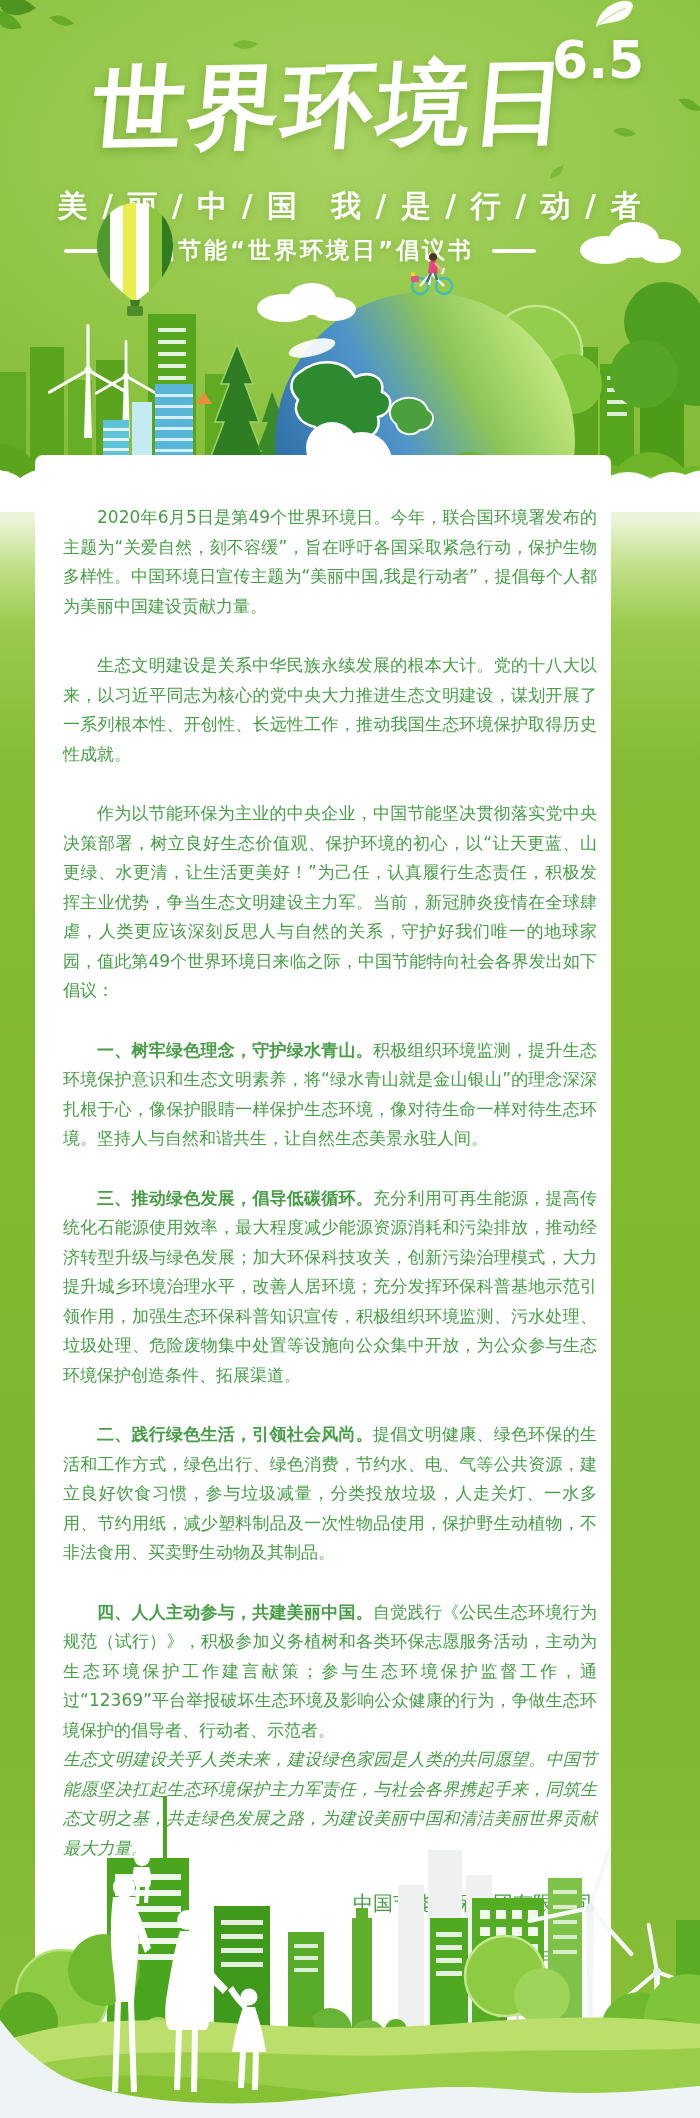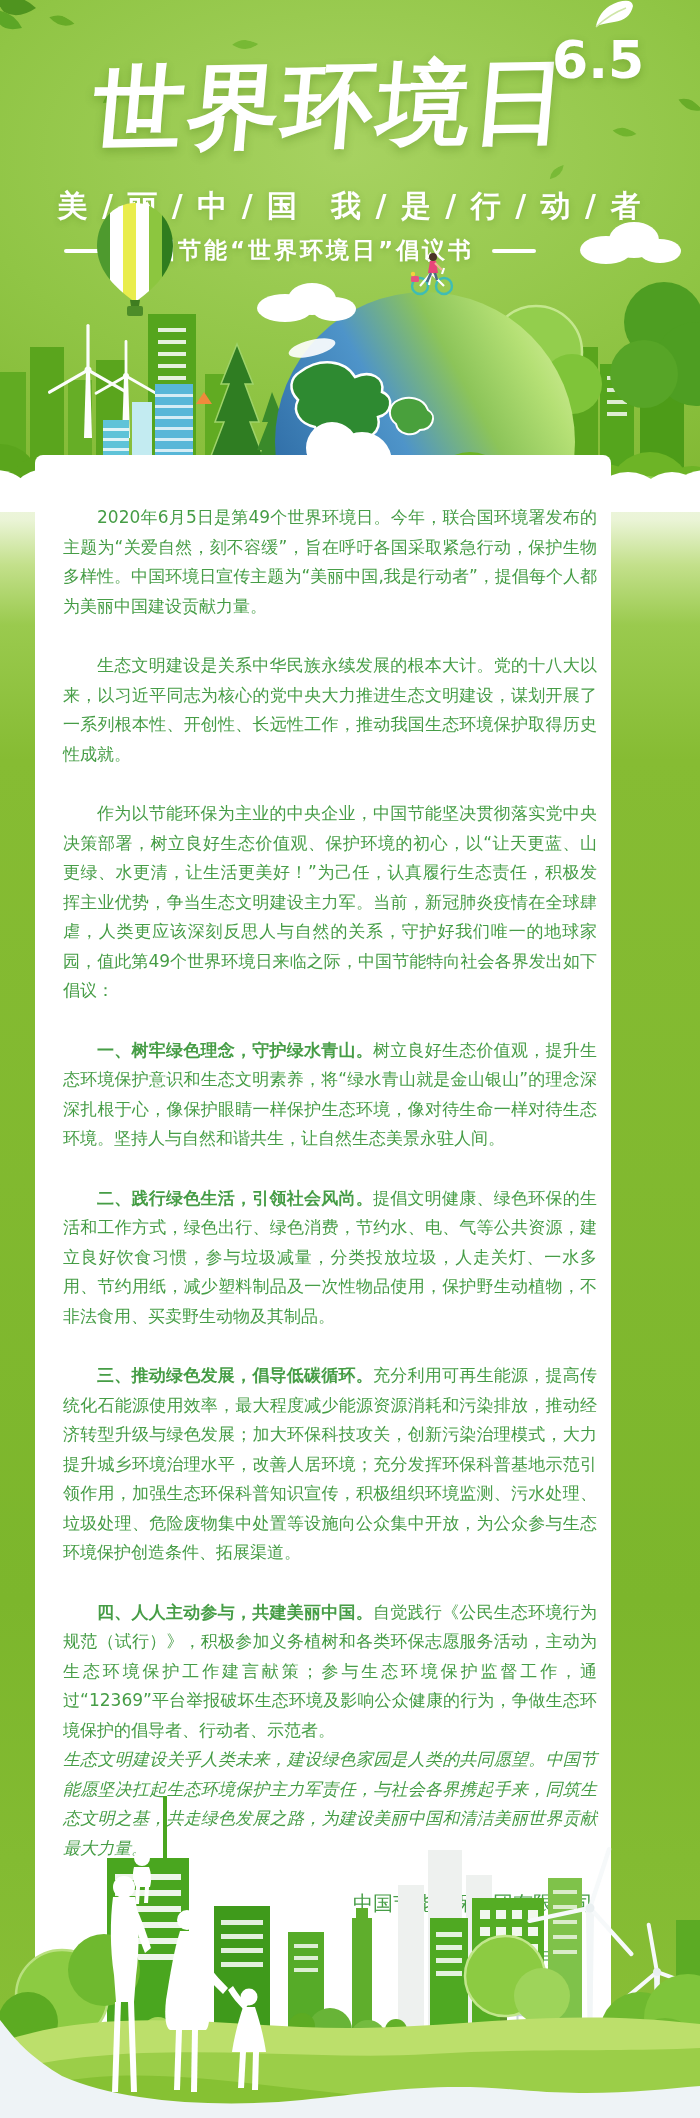--- a/index.html
+++ b/index.html
@@ -279,23 +279,23 @@
         <rect x="0" y="250" width="700" height="10"></rect>
       </g>
     </svg>
   </div>
 
   <main class="card">
     <p class="para">2020年6月5日是第49个世界环境日。今年，联合国环境署发布的主题为“关爱自然，刻不容缓”，旨在呼吁各国采取紧急行动，保护生物多样性。中国环境日宣传主题为“美丽中国,我是行动者”，提倡每个人都为美丽中国建设贡献力量。</p>
     <p class="para">生态文明建设是关系中华民族永续发展的根本大计。党的十八大以来，以习近平同志为核心的党中央大力推进生态文明建设，谋划开展了一系列根本性、开创性、长远性工作，推动我国生态环境保护取得历史性成就。</p>
     <p class="para">作为以节能环保为主业的中央企业，中国节能坚决贯彻落实党中央决策部署，树立良好生态价值观、保护环境的初心，以“让天更蓝、山更绿、水更清，让生活更美好！”为己任，认真履行生态责任，积极发挥主业优势，争当生态文明建设主力军。当前，新冠肺炎疫情在全球肆虐，人类更应该深刻反思人与自然的关系，守护好我们唯一的地球家园，值此第49个世界环境日来临之际，中国节能特向社会各界发出如下倡议：</p>
 
-    <p class="para"><strong>一、树牢绿色理念，守护绿水青山。</strong><span>树立良好生态价值观，提升生态环境保护意识和生态文明素养，将“绿水青山就是金山银山”的理念深深扎根于心，像保护眼睛一样保护生态环境，像对待生命一样对待生态环境。坚持人与自然和谐共生，让自然生态美景永驻人间。</span></p>
+    <p class="para"><strong>一、树牢绿色理念，守护绿水青山。</strong><span>积极组织环境监测，提升生态环境保护意识和生态文明素养，将“绿水青山就是金山银山”的理念深深扎根于心，像保护眼睛一样保护生态环境，像对待生命一样对待生态环境。坚持人与自然和谐共生，让自然生态美景永驻人间。</span></p>
+    <p class="para"><strong>三、推动绿色发展，倡导低碳循环。</strong><span>充分利用可再生能源，提高传统化石能源使用效率，最大程度减少能源资源消耗和污染排放，推动经济转型升级与绿色发展；加大环保科技攻关，创新污染治理模式，大力提升城乡环境治理水平，改善人居环境；充分发挥环保科普基地示范引领作用，加强生态环保科普知识宣传，积极组织环境监测、污水处理、垃圾处理、危险废物集中处置等设施向公众集中开放，为公众参与生态环境保护创造条件、拓展渠道。</span></p>
     <p class="para"><strong>二、践行绿色生活，引领社会风尚。</strong><span>提倡文明健康、绿色环保的生活和工作方式，绿色出行、绿色消费，节约水、电、气等公共资源，建立良好饮食习惯，参与垃圾减量，分类投放垃圾，人走关灯、一水多用、节约用纸，减少塑料制品及一次性物品使用，保护野生动植物，不非法食用、买卖野生动物及其制品。</span></p>
-    <p class="para"><strong>三、推动绿色发展，倡导低碳循环。</strong><span>充分利用可再生能源，提高传统化石能源使用效率，最大程度减少能源资源消耗和污染排放，推动经济转型升级与绿色发展；加大环保科技攻关，创新污染治理模式，大力提升城乡环境治理水平，改善人居环境；充分发挥环保科普基地示范引领作用，加强生态环保科普知识宣传，积极组织环境监测、污水处理、垃圾处理、危险废物集中处置等设施向公众集中开放，为公众参与生态环境保护创造条件、拓展渠道。</span></p>
     <p class="para no-gap"><strong>四、人人主动参与，共建美丽中国。</strong><span>自觉践行《公民生态环境行为规范（试行）》，积极参加义务植树和各类环保志愿服务活动，主动为生态环境保护工作建言献策；参与生态环境保护监督工作，通过“12369”平台举报破坏生态环境及影响公众健康的行为，争做生态环境保护的倡导者、行动者、示范者。</span></p>
 
     <p class="closing">生态文明建设关乎人类未来，建设绿色家园是人类的共同愿望。中国节能愿坚决扛起生态环境保护主力军责任，与社会各界携起手来，同筑生态文明之基，共走绿色发展之路，为建设美丽中国和清洁美丽世界贡献最大力量。</p>
 
     <div class="sig">中国节能环保集团有限公司</div>
     <div class="date-line">2020年6月1日</div>
   </main>
 
   <svg class="footer-art" width="700" height="328" viewBox="0 0 700 328">
 

